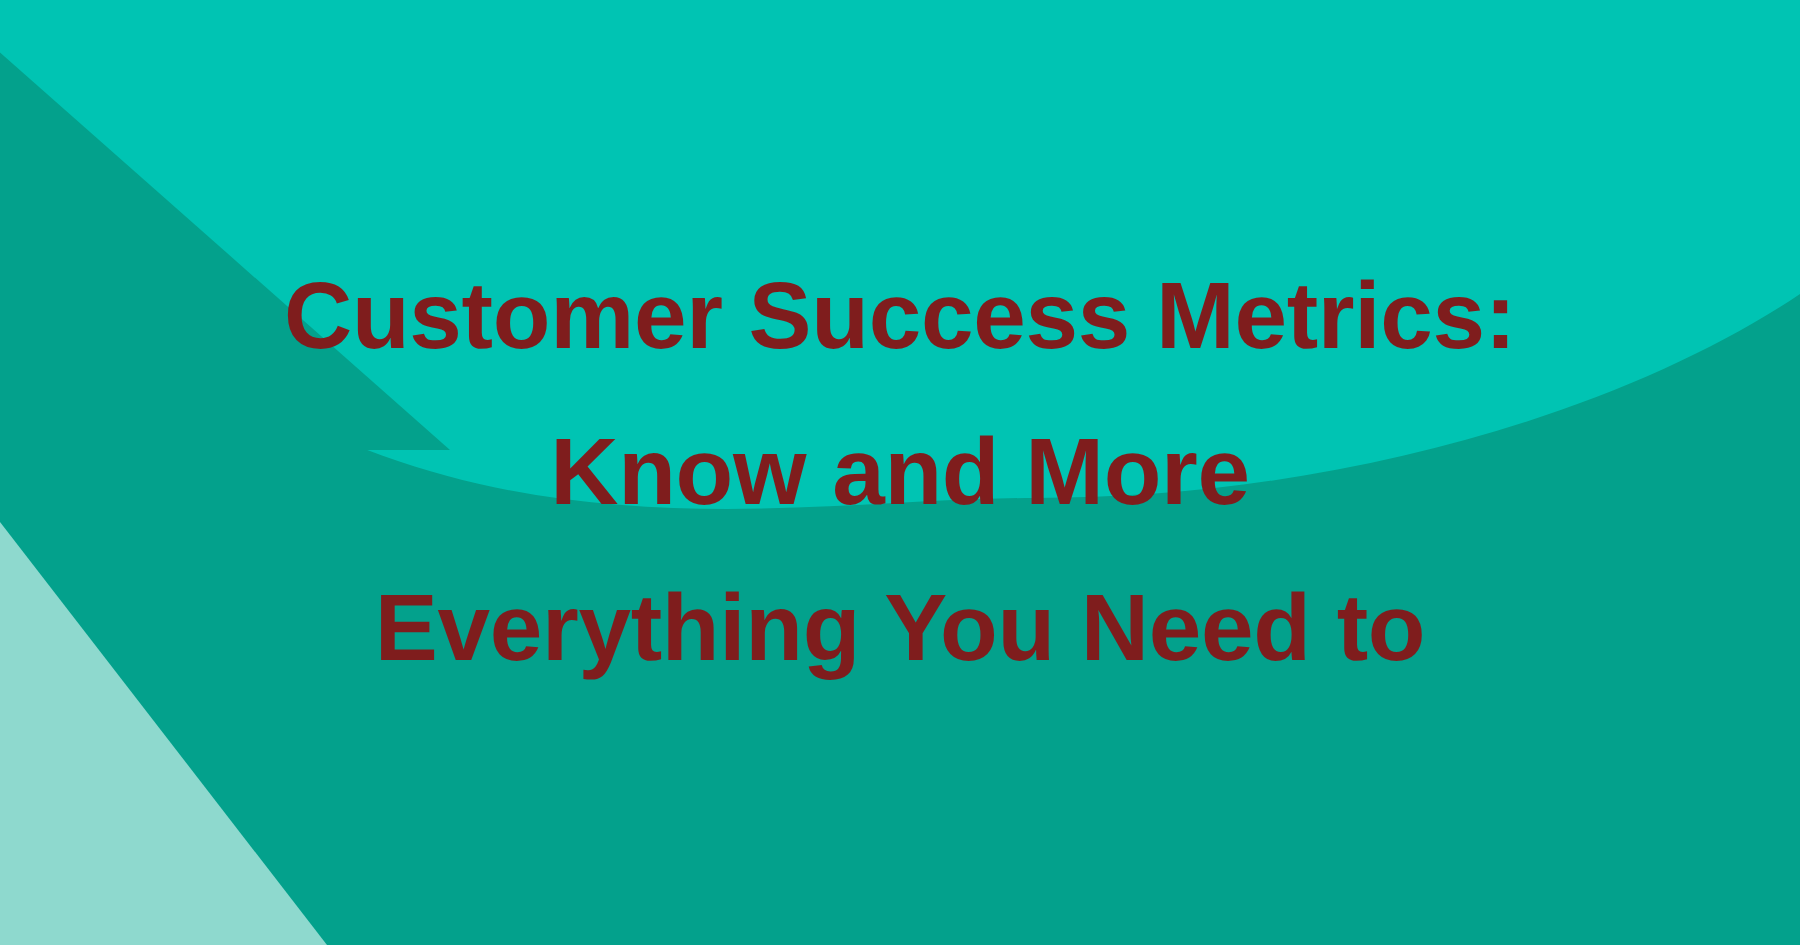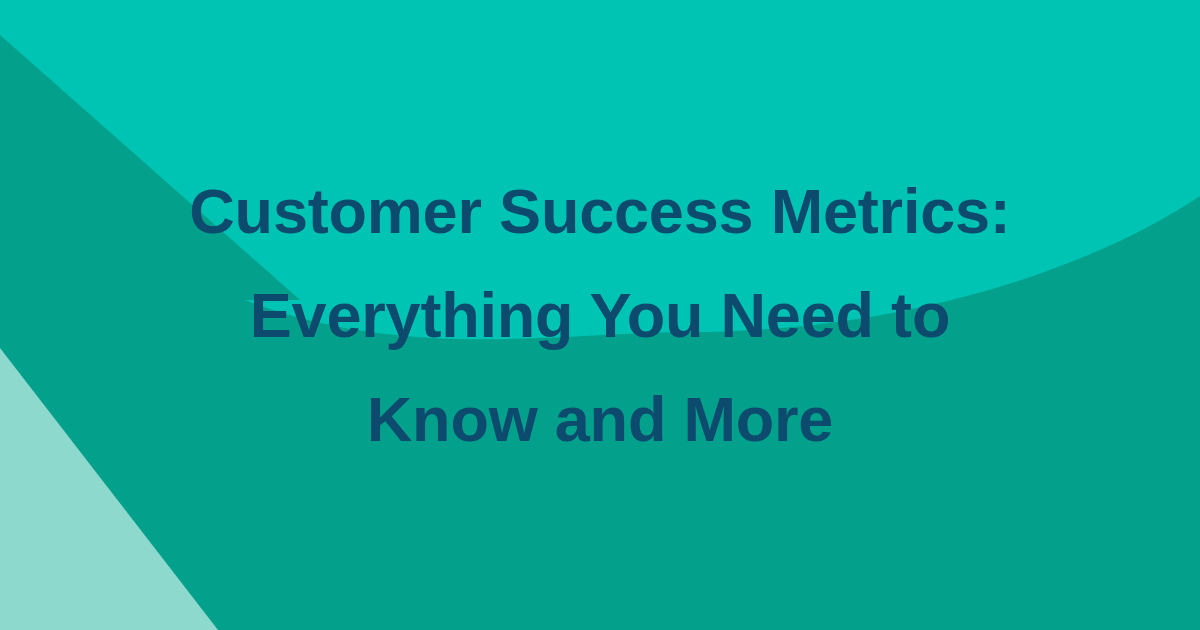--- a/index.html
+++ b/index.html
@@ -31,21 +31,21 @@
     height: 630px;
     display: flex;
     flex-direction: column;
     align-items: center;
     justify-content: center;
     box-sizing: border-box;
     padding: 0 70px;
     z-index: 5;
   }
   .title-line {
-    color: #0c4a6e;
+    color: #7f1d1d;
     font-size: 63px;
     font-weight: bold;
     line-height: 104px;
     letter-spacing: -0.2px;
     text-align: center;
     white-space: nowrap;
     -webkit-font-smoothing: antialiased;
   }
 </style>
 </head>
@@ -58,17 +58,17 @@
 
     <path d="M 0,120 C 240,400 500,332 690,332 C 900,332 1090,270 1200,196 L 1200,630 L 0,630 Z" fill="#03a18c"></path>
 
     <path d="M 0,35 L 0,300 L 300,300 Z" fill="#03a18c"></path>
 
     <path d="M 0,348 L 0,630 L 218,630 Z" fill="#8ed9ce"></path>
   </svg>
 
   <div id="title-block">
     <div class="title-line">Customer Success Metrics:</div>
+    <div class="title-line">Know and More</div>
     <div class="title-line">Everything You Need to</div>
-    <div class="title-line">Know and More</div>
   </div>
 
 </div>
 
 </body></html>

